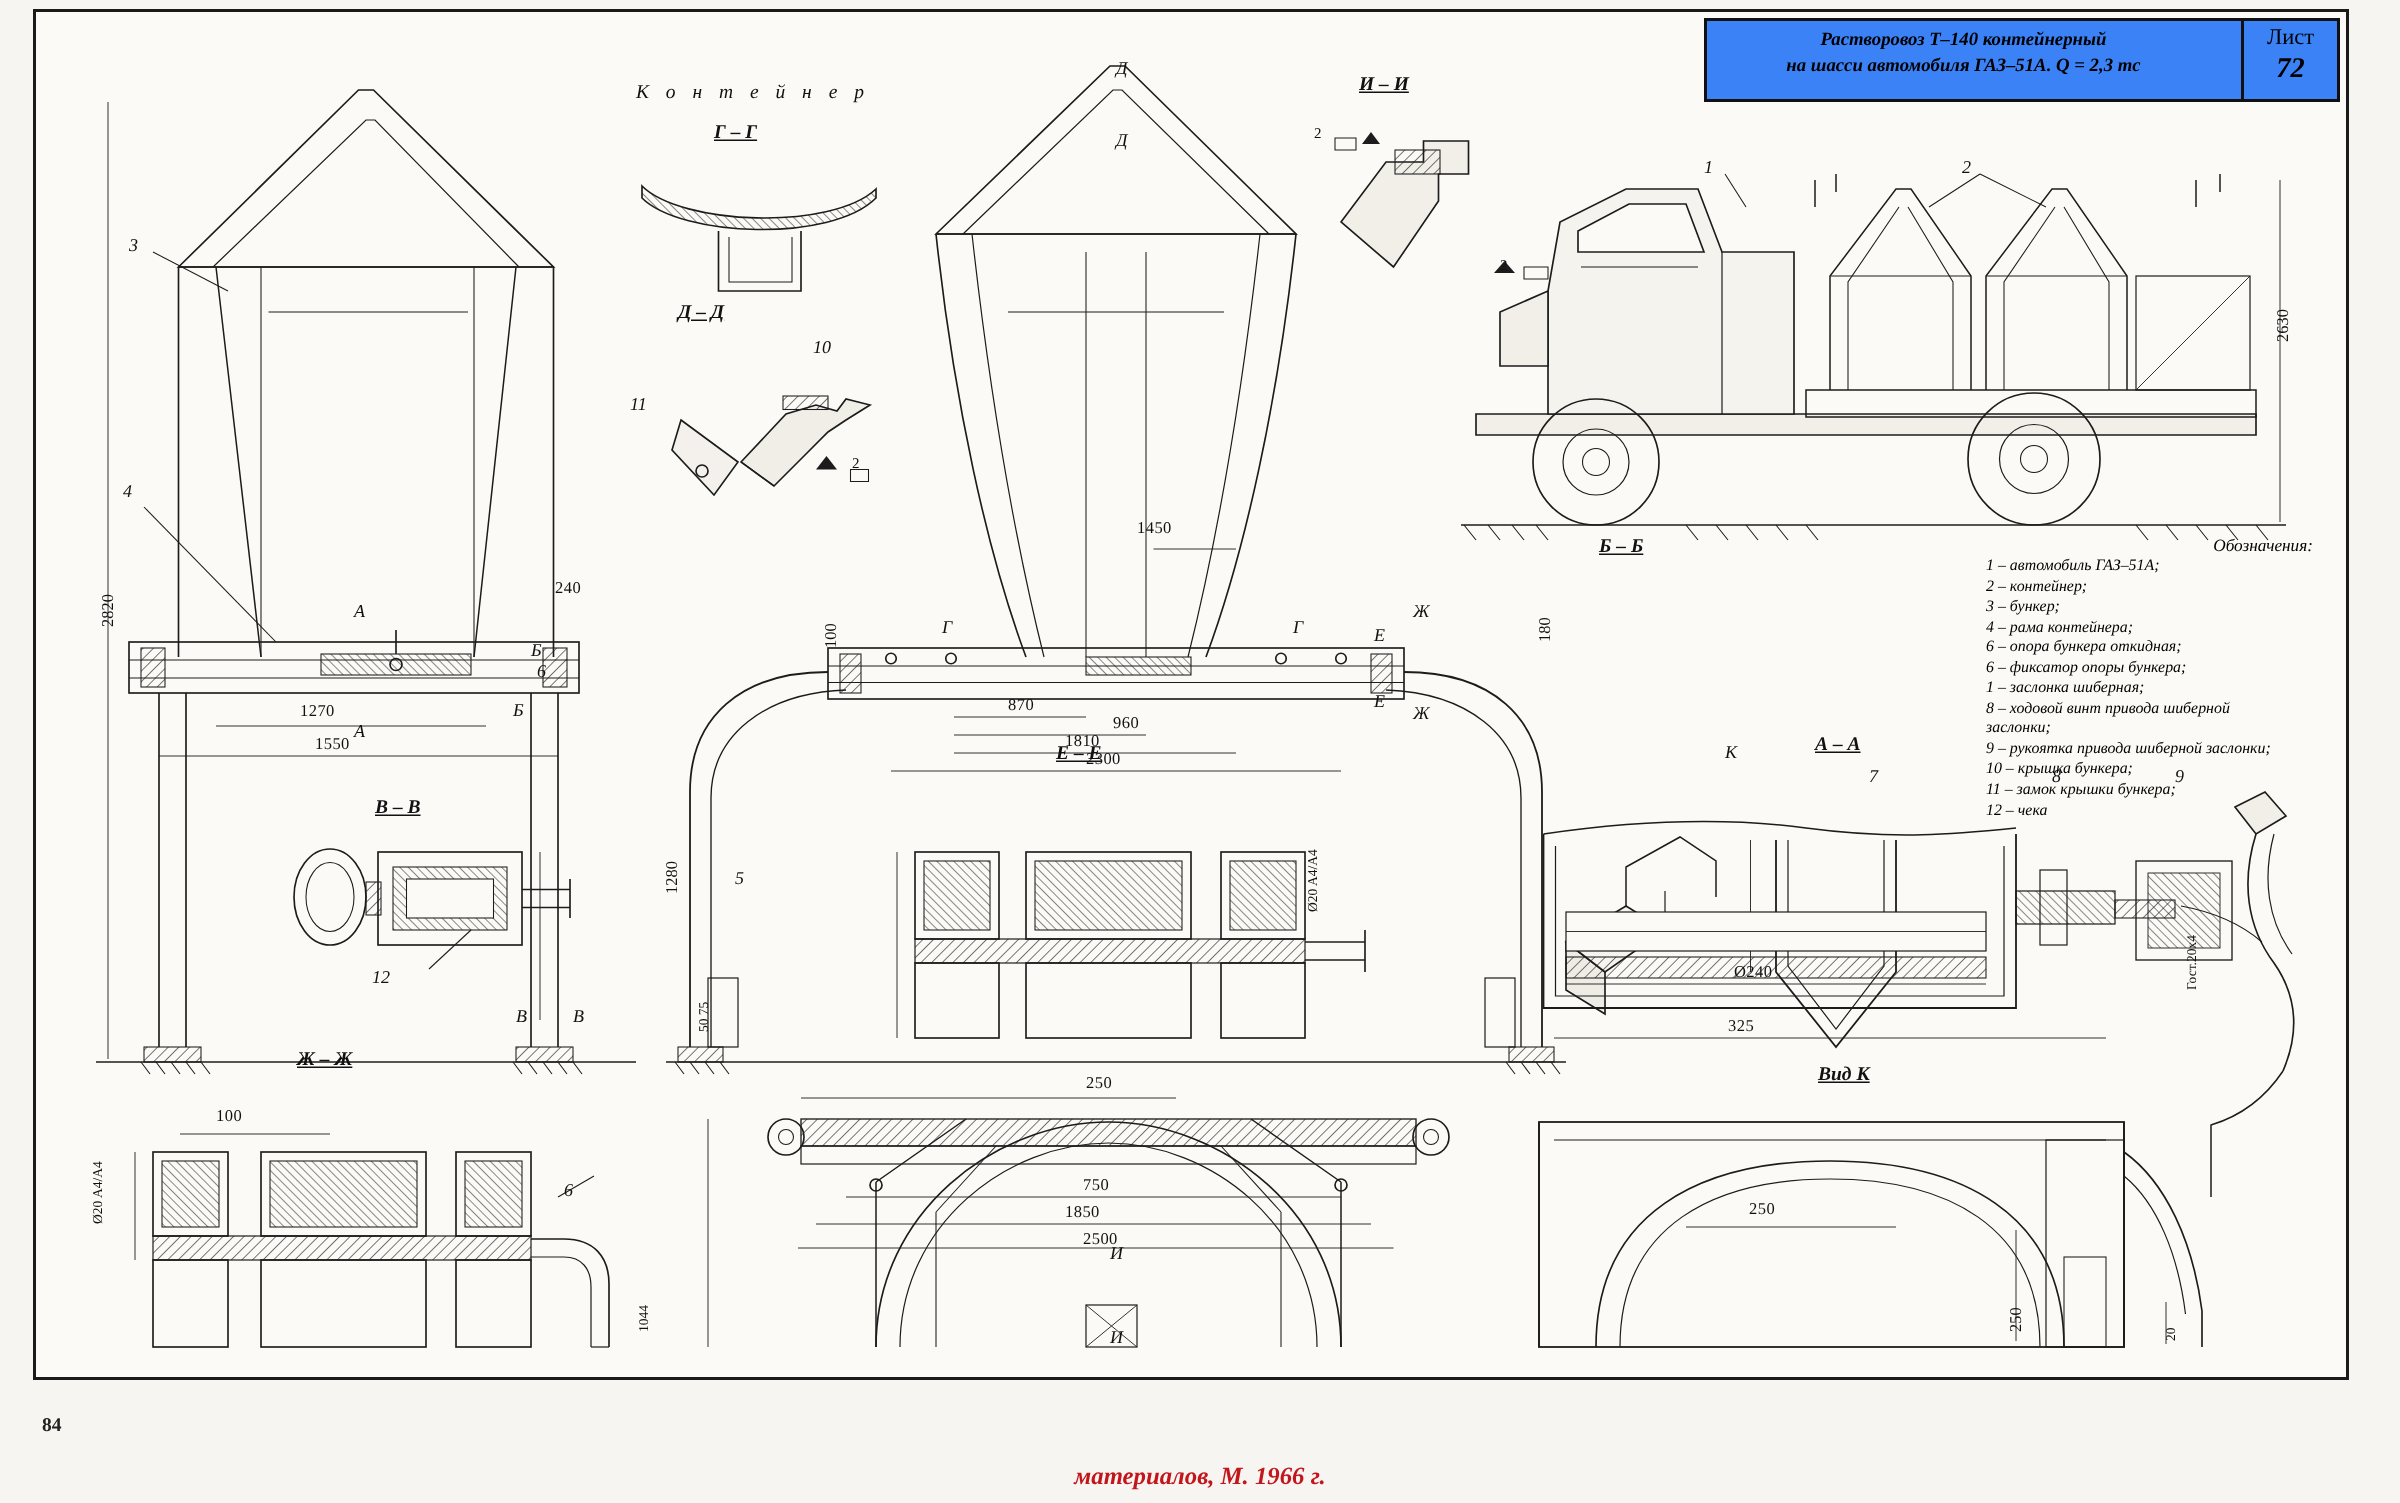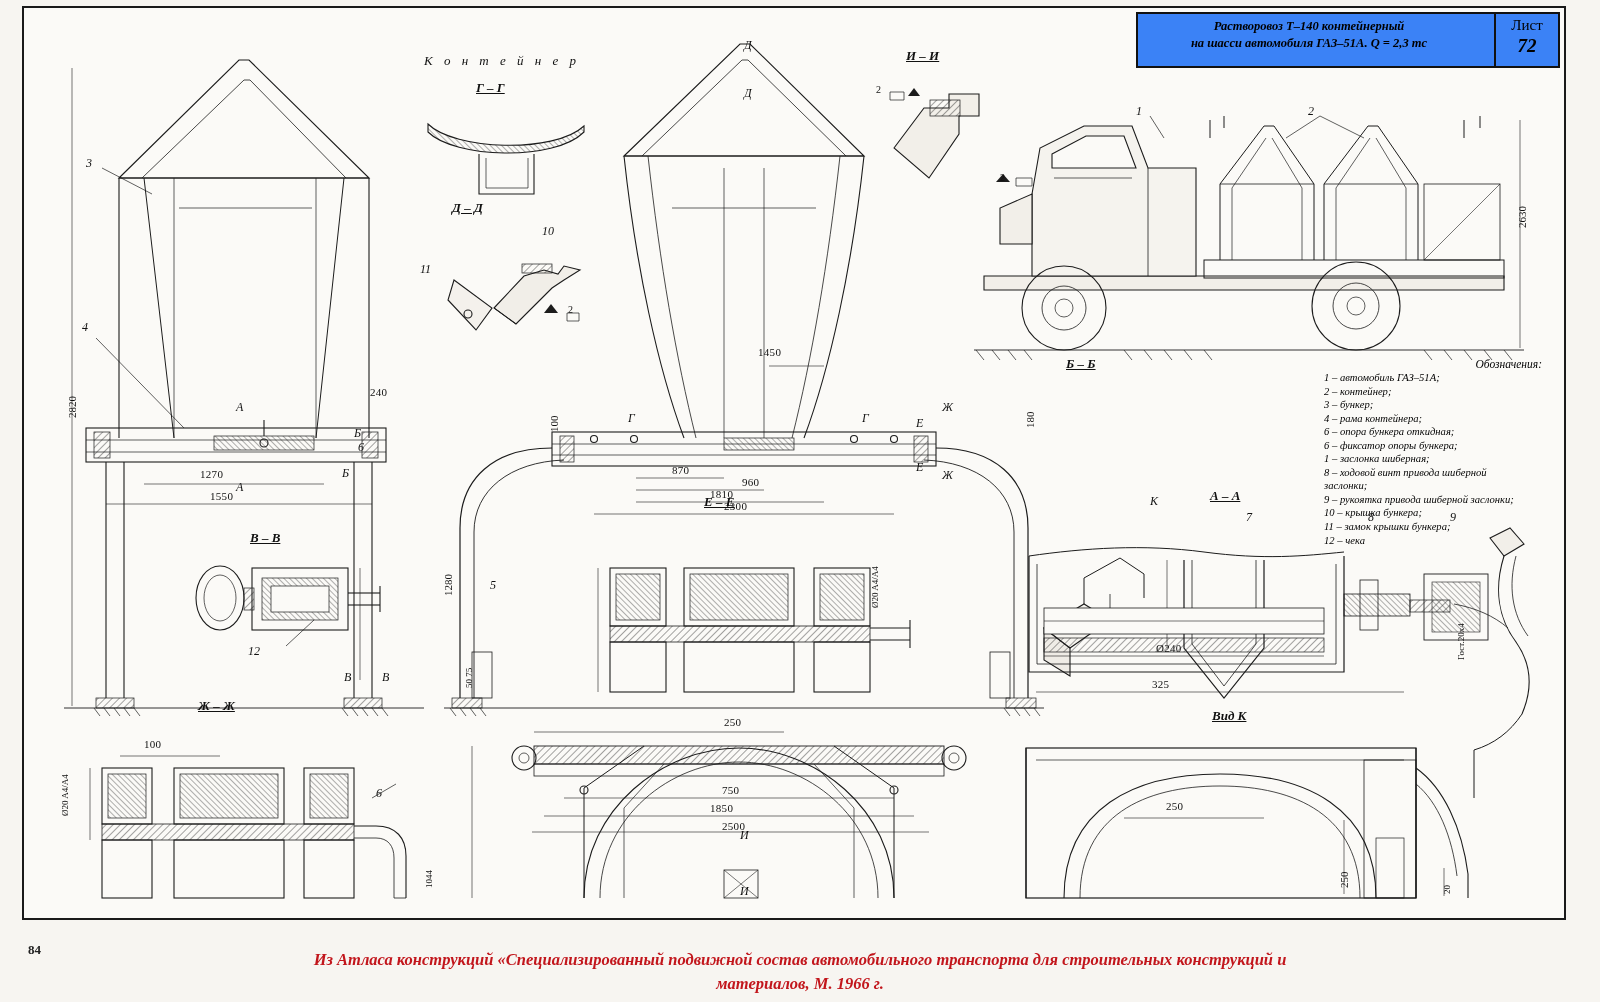--- a/index.html
+++ b/index.html
@@ -399,17 +399,16 @@
     <div class="lbl dimv" style="left:1418px;top:886px;font-size:9px;">20</div>
 
     <div class="lbl dim" style="left:544px;top:296px;font-size:10px;">2</div>
     <div class="lbl dim" style="left:852px;top:76px;font-size:10px;">2</div>
     <div class="lbl dim" style="left:976px;top:164px;font-size:10px;">2</div>
 
   </div>
 
   <div id="pageno">84</div>
   <div id="footer">
-    <div class="f1">Из Атласа конструкций «Специализированный подвижной состав автомобильного транспорта для строительных конструкций и</div>
     <div class="f1">материалов, М. 1966 г.</div>
   </div>
 
 </div>
 
 </body></html>

